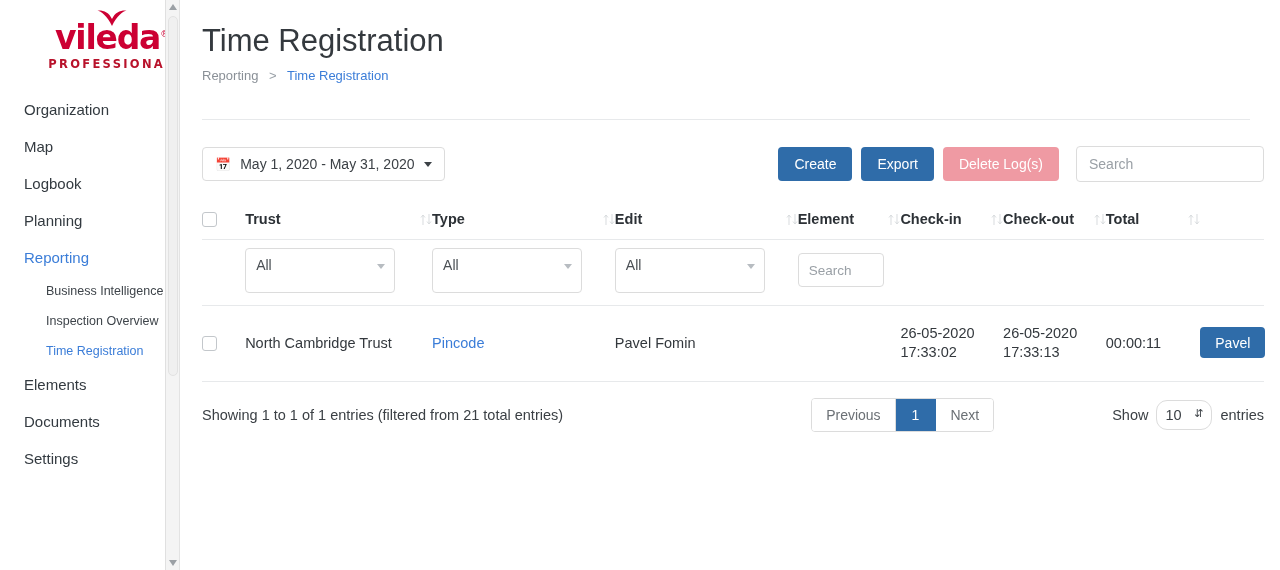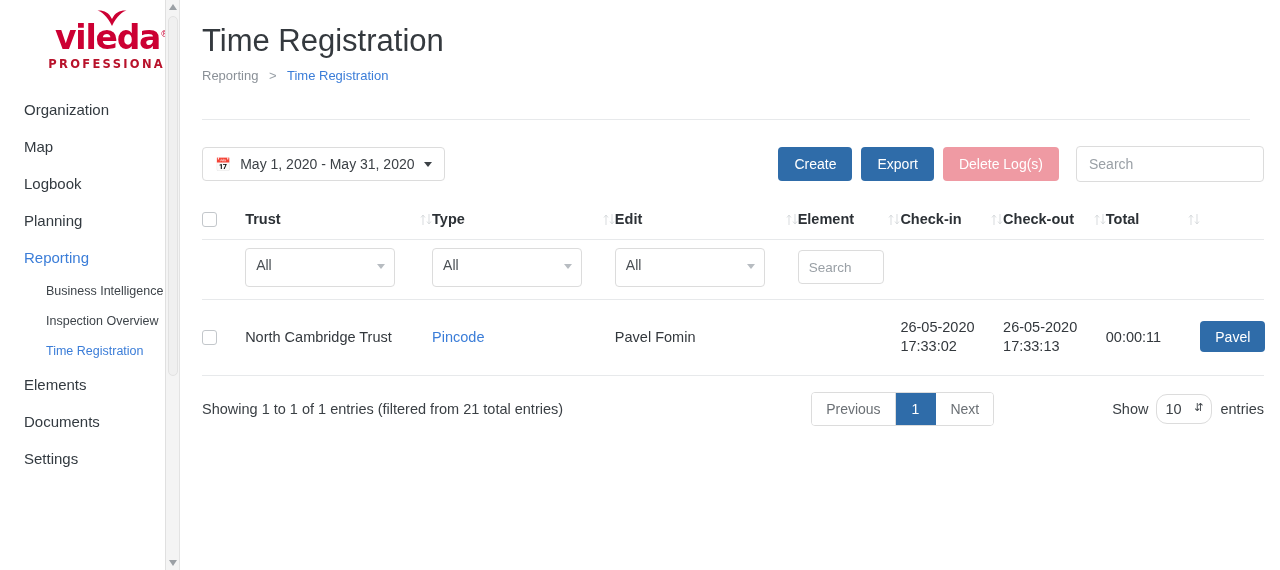--- a/index.html
+++ b/index.html
@@ -147,21 +147,21 @@
   .col-type { width: 178px; }
   .col-user { width: 178px; }
   .col-element { width: 100px; }
   .col-cin { width: 100px; }
   .col-cout { width: 100px; }
   .col-total { width: 92px; }
   .col-act { width: 62px; }
 
   .filter-row td { padding: 8px 0 12px 0; border-bottom: 1px solid #e7e9eb; }
   .sel {
-    width: 150px; height: 39px; border: 1px solid #dcdcdc; border-radius: 4px;
+    width: 150px; height: 45px; border: 1px solid #dcdcdc; border-radius: 4px;
     background: #fff; font-size: 14px; color: #4a4f54;
     padding: 0 24px 0 10px; line-height: 32px;
     position: relative; cursor: pointer;
   }
   .sel .sel-caret {
     position: absolute; right: 9px; top: 15px;
     width: 0; height: 0;
     border-left: 4px solid transparent; border-right: 4px solid transparent;
     border-top: 5px solid #b7bcc1;
   }

